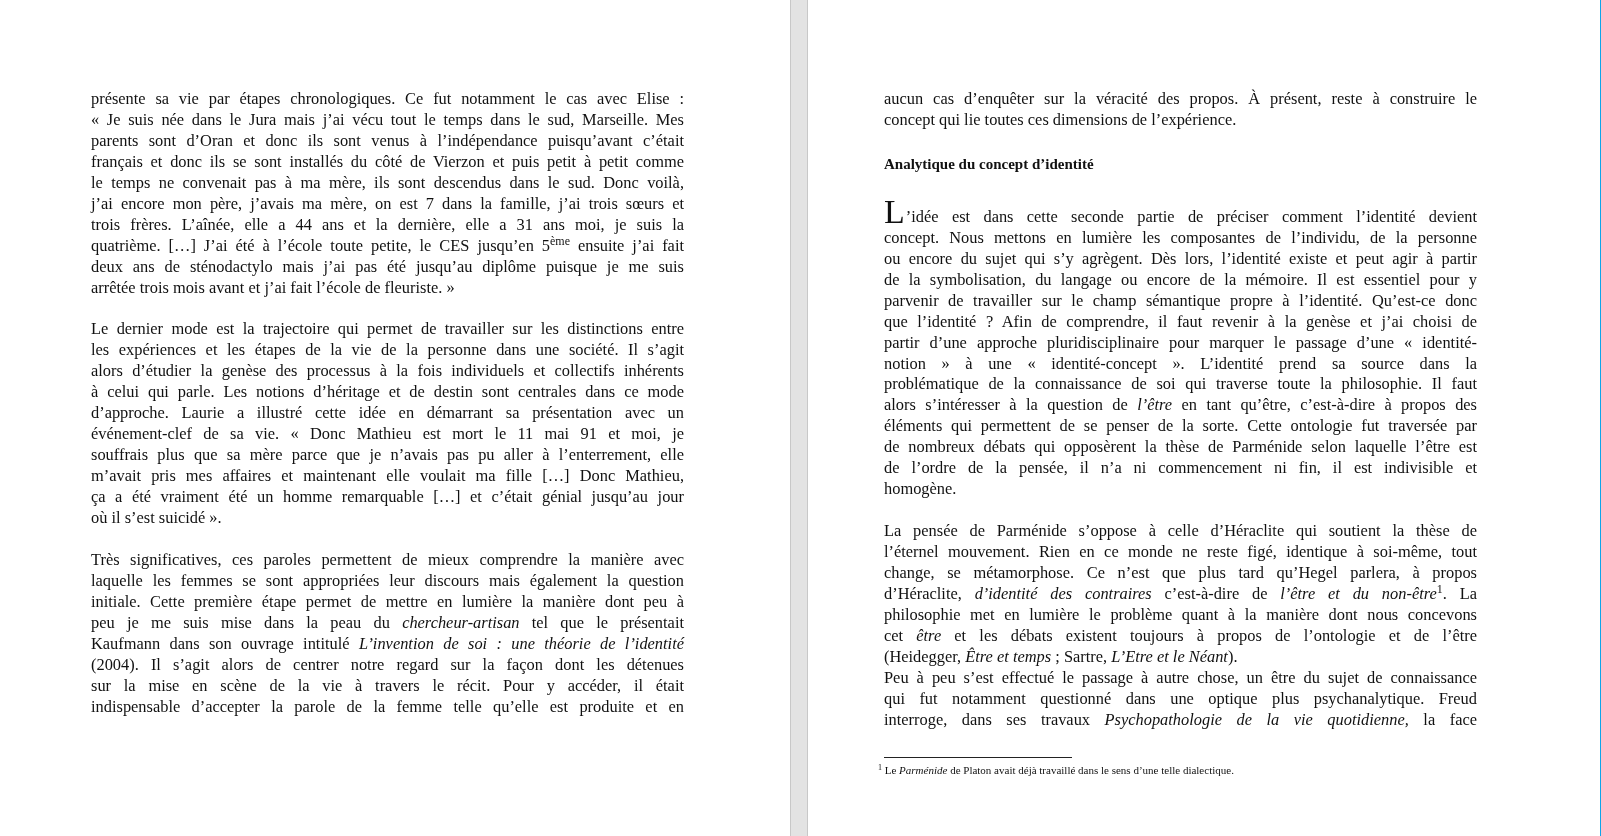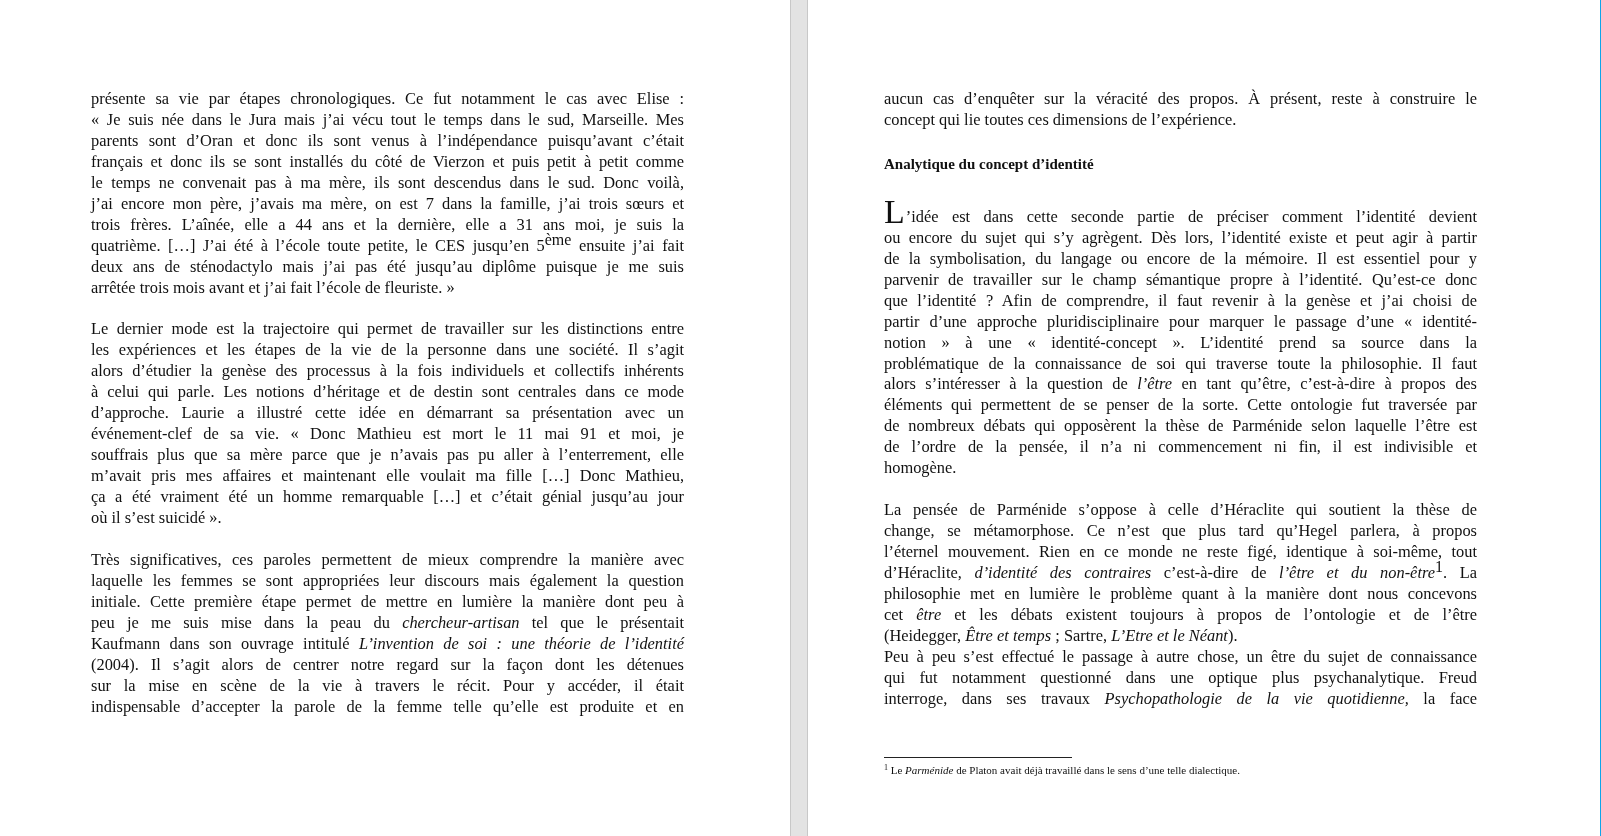--- a/index.html
+++ b/index.html
@@ -44,42 +44,42 @@
     text-align: justify;
   }
   .page-left .text-block { left: 91px; width: 593px; }
   .page-right .text-block { left: 76px; width: 593px; }
   .text-block p {
     margin: 0;
   }
   .line { display: block; text-align: justify; text-align-last: justify; white-space: nowrap; }
   .line.end { text-align-last: left; }
   em { font-style: italic; }
-  sup { font-size: 16px; line-height: 0; vertical-align: 6px; }
+  sup { font-size: 12px; line-height: 0; vertical-align: 6px; }
   .heading {
     font-weight: bold;
     font-size: 15px;
   }
   .dropcap-line .dropcap {
     font-size: 34px;
     line-height: 20px;
     vertical-align: -1px;
     margin-right: 1px;
   }
   .footnote-rule {
     position: absolute;
     left: 76px;
     top: 757px;
     width: 188px;
     height: 0;
     border-top: 1px solid #222;
   }
   .footnote {
     position: absolute;
-    left: 76px;
+    left: 70px;
     top: 763px;
     width: 600px;
     font-family: "Liberation Serif", serif;
     font-size: 11px;
     line-height: 14px;
     color: #111;
     white-space: nowrap;
   }
   .footnote sup { font-size: 8px; vertical-align: 4px; }
 </style>
@@ -137,38 +137,39 @@
         <span class="line">aucun cas d’enquêter sur la véracité des propos. À présent, reste à construire le</span>
         <span class="line end">concept qui lie toutes ces dimensions de l’expérience.</span>
       </p>
       <div style="height:23px;"></div>
       <p class="heading">
         <span class="line end">Analytique du concept d’identité</span>
       </p>
       <div style="height:27px;"></div>
       <p>
         <span class="line dropcap-line"><span class="dropcap">L</span><span>’idée est dans cette seconde partie de préciser comment l’identité devient</span></span>
+        <span class="line">concept. Nous mettons en lumière les composantes de l’individu, de la personne</span>
         <span class="line">ou encore du sujet qui s’y agrègent. Dès lors, l’identité existe et peut agir à partir</span>
         <span class="line">de la symbolisation, du langage ou encore de la mémoire. Il est essentiel pour y</span>
         <span class="line">parvenir de travailler sur le champ sémantique propre à l’identité. Qu’est-ce donc</span>
         <span class="line">que l’identité ? Afin de comprendre, il faut revenir à la genèse et j’ai choisi de</span>
         <span class="line">partir d’une approche pluridisciplinaire pour marquer le passage d’une « identité-</span>
         <span class="line">notion » à une « identité-concept ». L’identité prend sa source dans la</span>
         <span class="line">problématique de la connaissance de soi qui traverse toute la philosophie. Il faut</span>
         <span class="line"><span>alors s’intéresser à la question de </span><em>l’être</em><span> en tant qu’être, c’est-à-dire à propos des</span></span>
         <span class="line">éléments qui permettent de se penser de la sorte. Cette ontologie fut traversée par</span>
         <span class="line">de nombreux débats qui opposèrent la thèse de Parménide selon laquelle l’être est</span>
         <span class="line">de l’ordre de la pensée, il n’a ni commencement ni fin, il est indivisible et</span>
         <span class="line end">homogène.</span>
       </p>
       <div style="height:20.95px;"></div>
       <p>
         <span class="line">La pensée de Parménide s’oppose à celle d’Héraclite qui soutient la thèse de</span>
+        <span class="line">l’éternel mouvement. Rien en ce monde ne reste figé, identique à soi-même, tout</span>
         <span class="line">change, se métamorphose. Ce n’est que plus tard qu’Hegel parlera, à propos</span>
-        <span class="line">l’éternel mouvement. Rien en ce monde ne reste figé, identique à soi-même, tout</span>
         <span class="line"><span>d’Héraclite, </span><em>d’identité des contraires</em><span> c’est-à-dire de </span><em>l’être et du non-être</em><sup>1</sup><span>. La</span></span>
         <span class="line">philosophie met en lumière le problème quant à la manière dont nous concevons</span>
         <span class="line"><span>cet </span><em>être</em><span> et les débats existent toujours à propos de l’ontologie et de l’être</span></span>
         <span class="line end"><span>(Heidegger, </span><em>Être et temps</em><span> ; Sartre, </span><em>L’Etre et le Néant</em><span>).</span></span>
       </p>
       <p>
         <span class="line">Peu à peu s’est effectué le passage à autre chose, un être du sujet de connaissance</span>
         <span class="line">qui fut notamment questionné dans une optique plus psychanalytique. Freud</span>
         <span class="line"><span>interroge, dans ses travaux </span><em>Psychopathologie de la vie quotidienne,</em><span> la face</span></span>
       </p>

